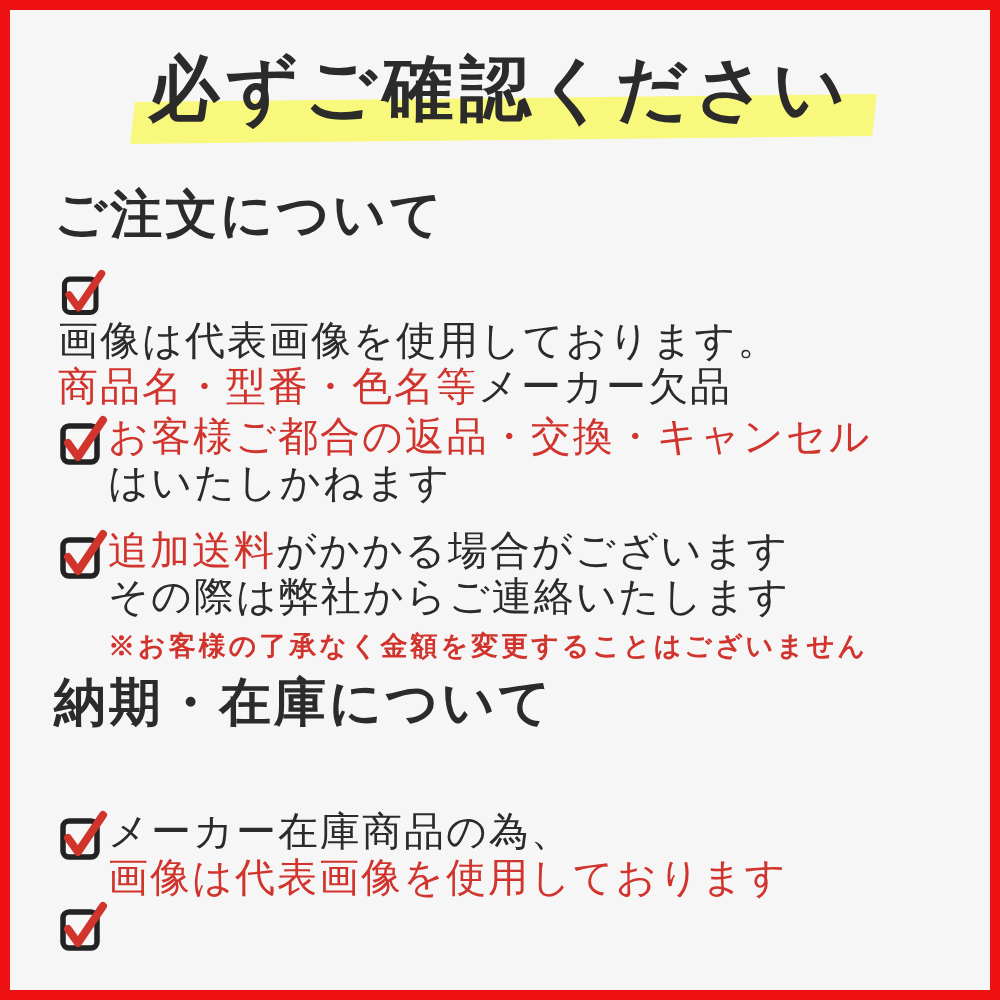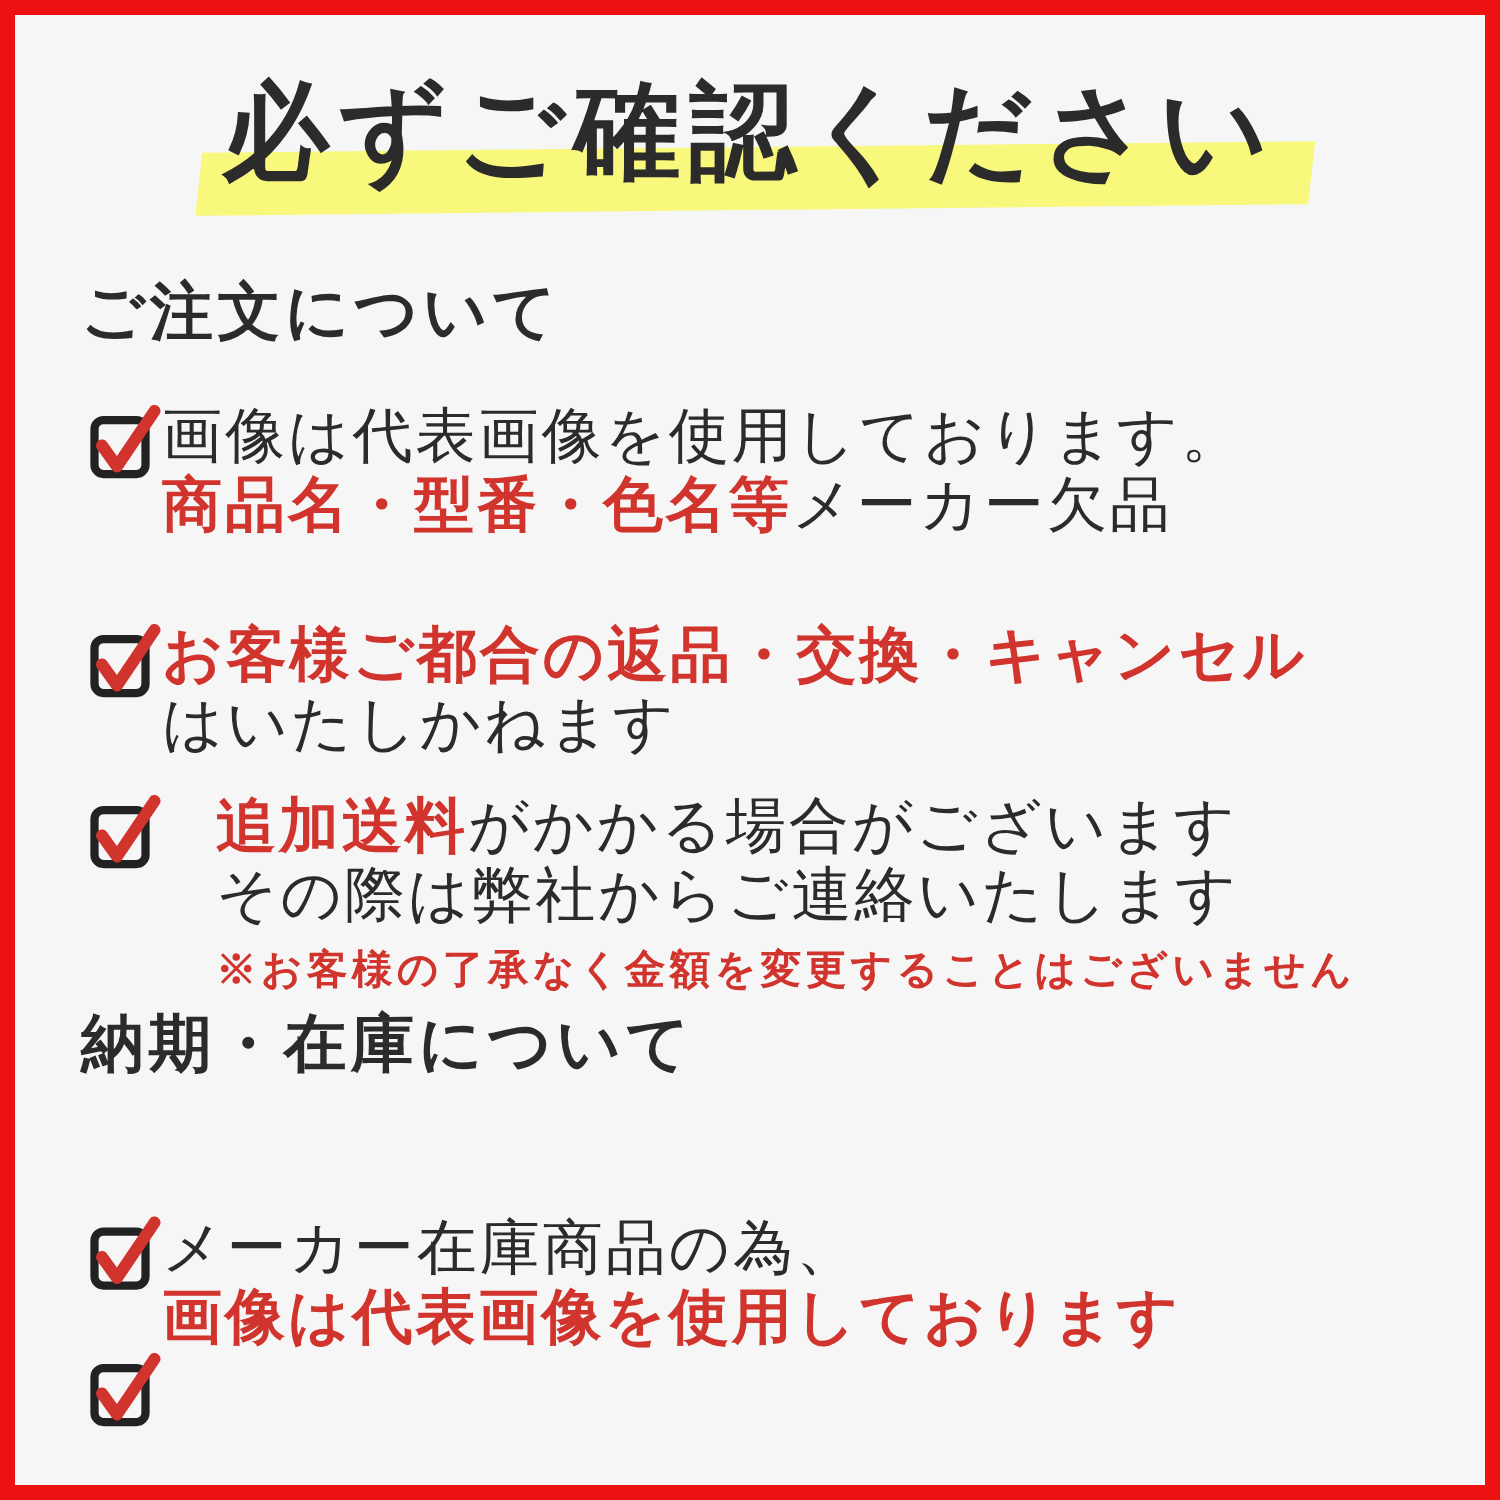--- a/index.html
+++ b/index.html
@@ -40,53 +40,53 @@
     height: 42px;
     background: #f8f87c;
     transform: skewX(-7deg) rotate(-0.6deg);
     z-index: 0;
   }
   .title .txt { position: relative; z-index: 1; }
   
   .heading {
     position: absolute;
     left: 44px;
-    font-size: 42px;
+    font-size: 52px;
     font-weight: 600;
     color: #2b2b2b;
     letter-spacing: 3px;
     line-height: 1.1;
   }
   #h-order { top: 176px; }
   #h-stock { top: 664px; }
   
   .item {
     position: absolute;
     left: 48px;
     display: flex;
     align-items: flex-start;
   }
-  #item-1 { top: 258px; }
+  #item-1 { top: 258px; flex-direction: column; }
   #item-2 { top: 404px; }
-  #item-3 { top: 518px; gap: 36px; }
+  #item-3 { top: 518px; }
   #item-4 { top: 766px; margin-top: 33px; }
   #item-5 { top: 890px; }
   .cb {
     flex: 0 0 50px;
     width: 50px; height: 54px;
     margin-top: 0px;
   }
   .lines {
     font-size: 40px;
     color: #2b2b2b;
     letter-spacing: 2px;
     line-height: 46px;
   }
   .lines p { white-space: nowrap; }
-  .red { color: #d0342c; font-weight: 700; }
+  .red { color: #d0342c; font-weight: 400; }
   .note {
     margin-top: 10px;
     font-size: 27px;
     letter-spacing: 3px;
     line-height: 32px;
     color: #d0342c;
     font-weight: 700;
     text-align: right;
   }
 </style>

